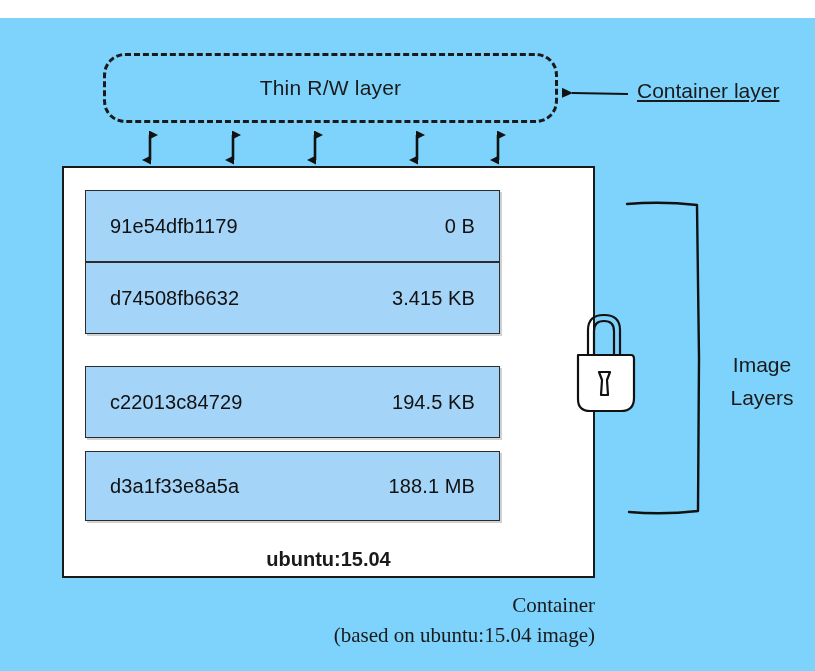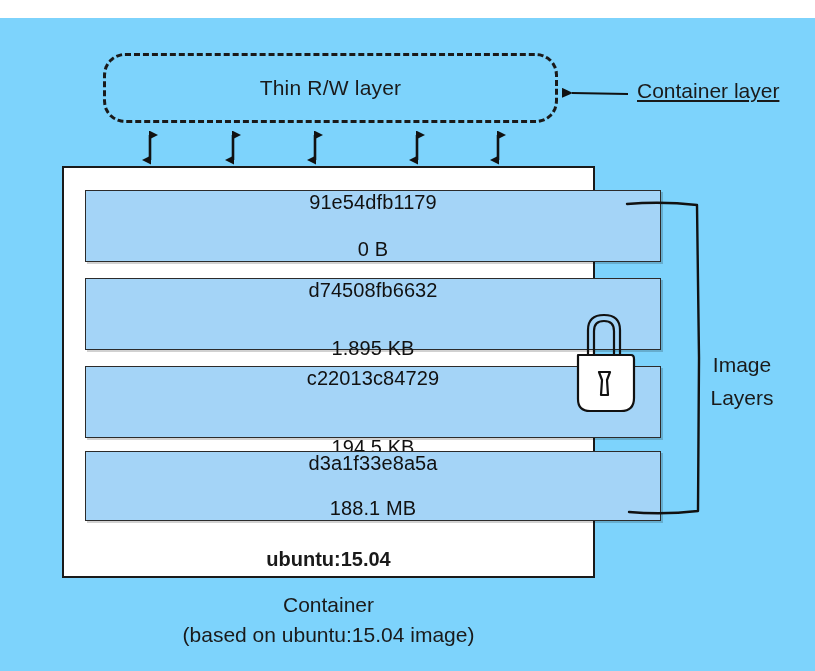--- a/index.html
+++ b/index.html
@@ -70,34 +70,33 @@
     height: 412px;
     border: 2px solid #1a1a1a;
     box-sizing: border-box;
     background: #ffffff;
   }
 
   
   .layer-row {
     position: absolute;
     left: 85px;
-    width: 576px;
+    width: 415px;
     height: 72px;
     background: #a4d4f7;
     border: 1.5px solid #2b2b2b;
     box-sizing: border-box;
     display: flex;
     align-items: center;
     justify-content: space-between;
     padding: 0 24px;
     box-shadow: 2px 2px 0 rgba(0,0,0,0.18);
-    flex-direction: column;
   }
   .layer-row.r0 { top: 172px; }
-  .layer-row.r1 { top: 260px; gap: 35px; }
+  .layer-row.r1 { top: 244px; gap: 35px; }
   .layer-row.r2 { top: 348px; gap: 46px; }
   .layer-row.r3 { top: 433px; height: 70px; gap: 16px; }
 
   .layer-id {
     font-size: 20px;
     color: #111111;
     letter-spacing: 0.1px;
   }
   .layer-size {
     font-size: 20px;
@@ -116,30 +115,31 @@
     color: #1a1a1a;
     font-weight: bold;
   }
 
   
   .caption {
     position: absolute;
     left: 62px;
     top: 572px;
     width: 533px;
-    text-align: center;
+    text-align: right;
     line-height: 30px;
+    font-family: Liberation Serif, serif;
   }
   .caption-line1 { font-size: 21px; color: #1a1a1a; display: block; }
   .caption-line2 { font-size: 21px; color: #1a1a1a; display: block; }
 
   
   .image-layers-label {
     position: absolute;
-    left: 692px;
+    left: 712px;
     top: 330px;
     width: 100px;
     text-align: center;
     line-height: 33px;
   }
   .image-layers-label span {
     display: block;
     font-size: 21px;
     color: #1a1a1a;
   }
@@ -156,21 +156,21 @@
   <div class="container-layer-label">Container layer</div>
 
   <div class="container-box"></div>
 
   <div class="layer-row r0">
     <span class="layer-id">91e54dfb1179</span>
     <span class="layer-size">0 B</span>
   </div>
   <div class="layer-row r1">
     <span class="layer-id">d74508fb6632</span>
-    <span class="layer-size">1.895 KB</span>
+    <span class="layer-size">3.415 KB</span>
   </div>
   <div class="layer-row r2">
     <span class="layer-id">c22013c84729</span>
     <span class="layer-size">194.5 KB</span>
   </div>
   <div class="layer-row r3">
     <span class="layer-id">d3a1f33e8a5a</span>
     <span class="layer-size">188.1 MB</span>
   </div>
 

